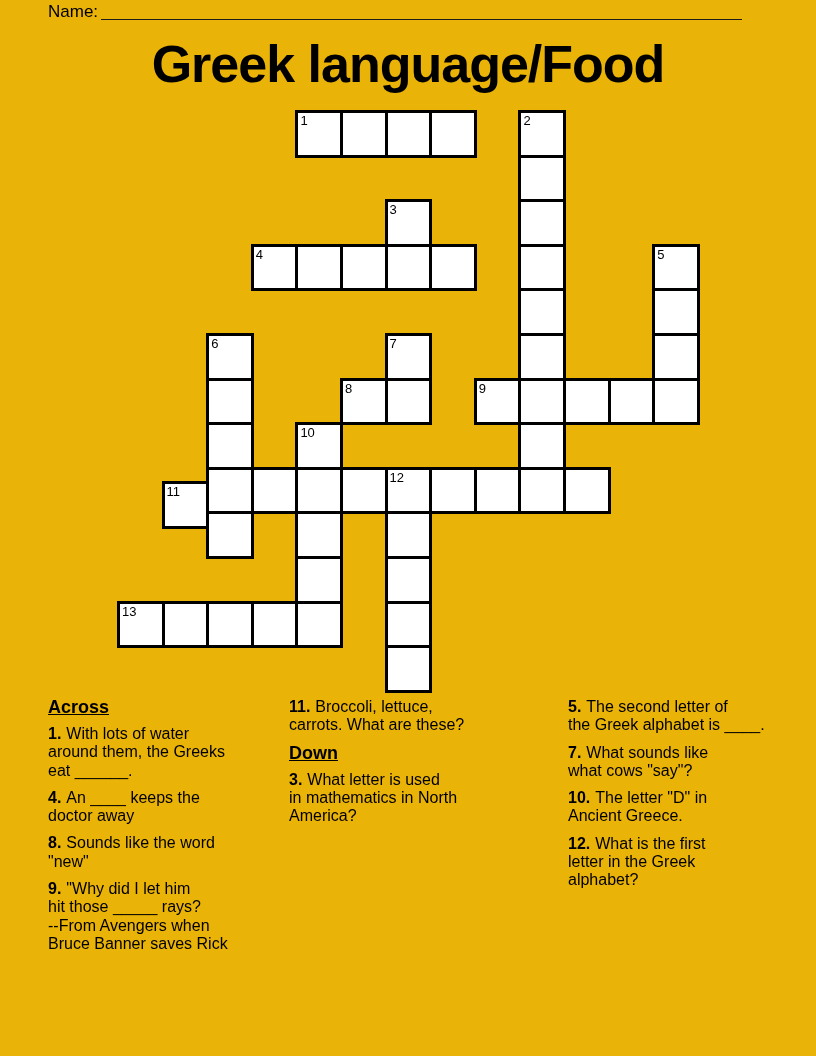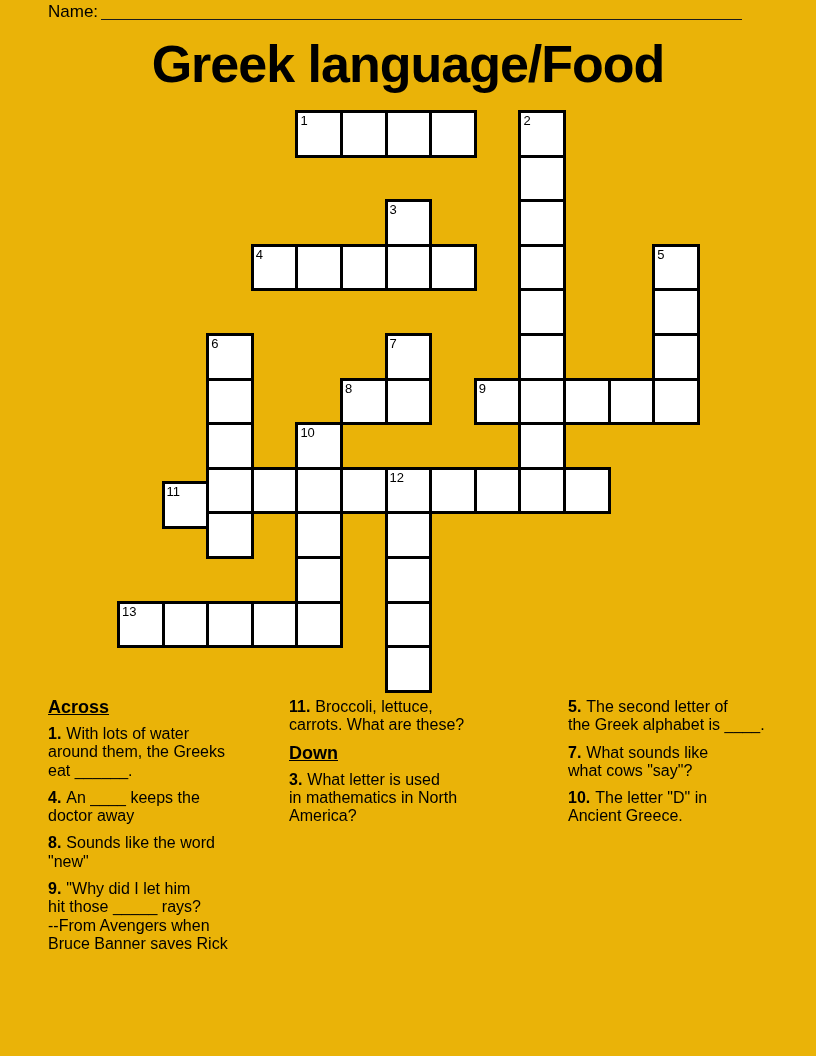--- a/index.html
+++ b/index.html
@@ -158,16 +158,19 @@
 America?</span></p>
     </div>
 
     <div class="clue-col col3">
       <p class="clue"><b class="n">5.</b><span class="t">The second letter of
 the Greek alphabet is ____.</span></p>
       <p class="clue"><b class="n">7.</b><span class="t">What sounds like
 what cows "say"?</span></p>
       <p class="clue"><b class="n">10.</b><span class="t">The letter "D" in
 Ancient Greece.</span></p>
+      <p class="clue"><b class="n">12.</b><span class="t">What is the first
+letter in the Greek
+alphabet?</span></p>
     </div>
 
   </div>
 </div>
 
 </body></html>

